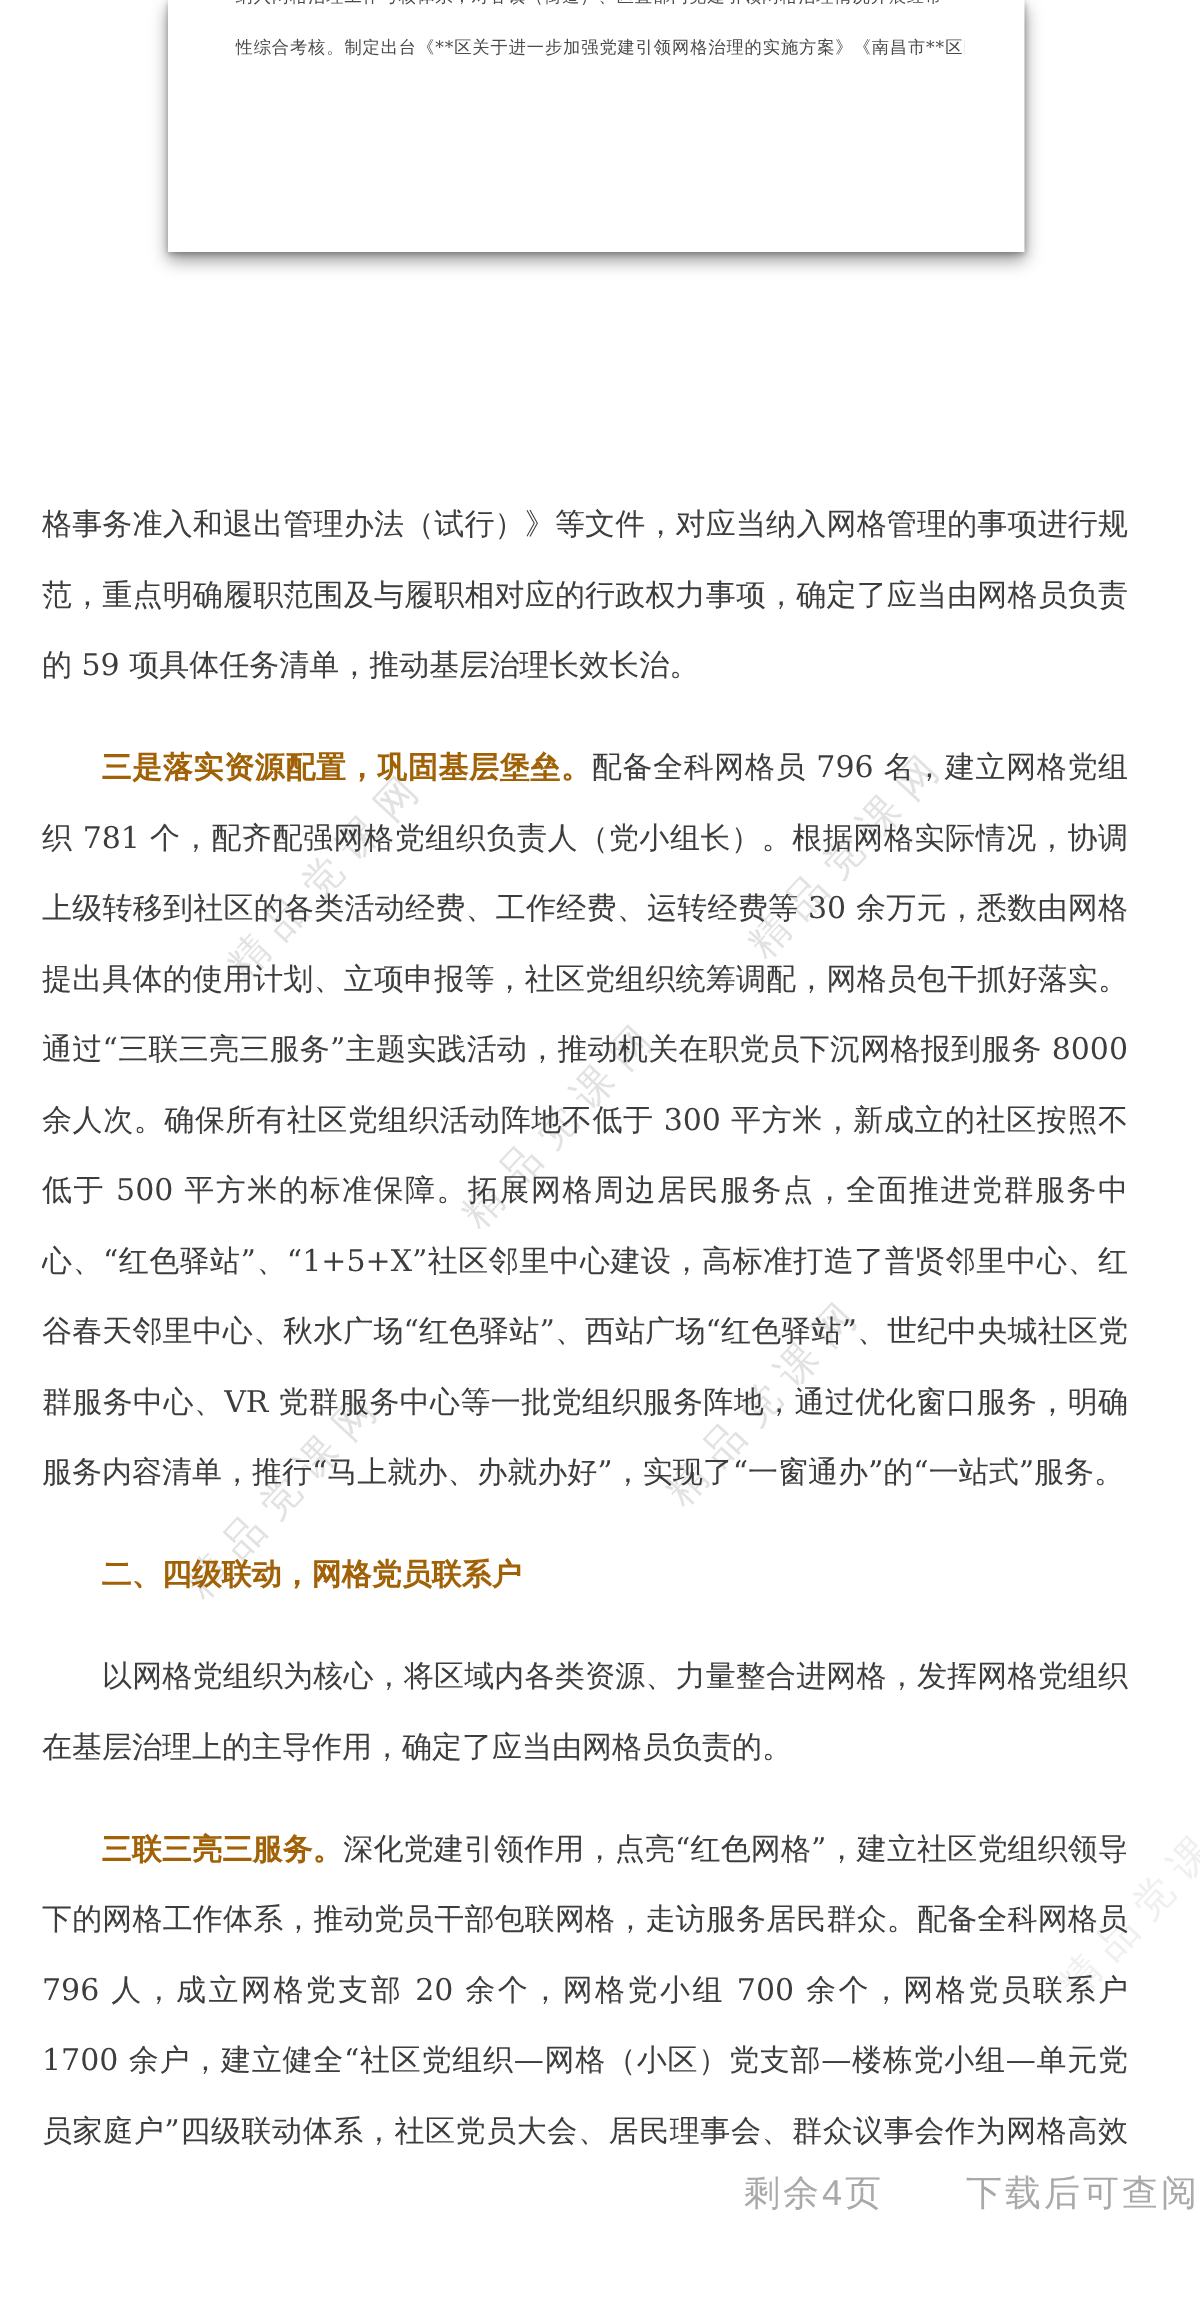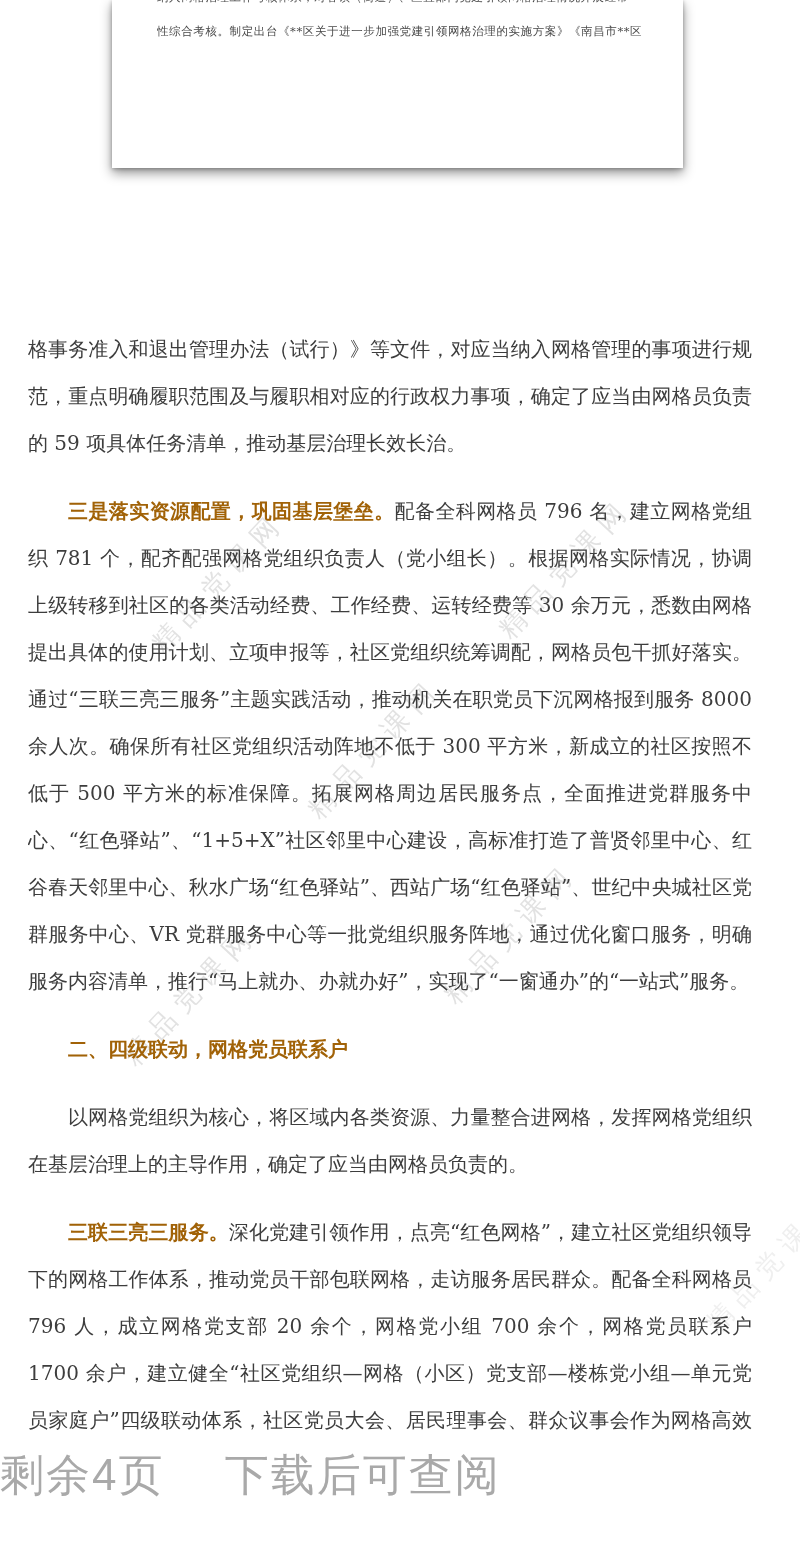--- a/index.html
+++ b/index.html
@@ -46,23 +46,23 @@
     font-size:20px;line-height:47px;
     color:#3d3d3d;
     text-align:justify;
   }
   .doc p{margin:0 16px 21px 0;}
   .doc p.indent{text-indent:2em;}
   .doc b{font-weight:700;color:#a16207;}
   
   .footer{
     position:absolute;left:0;right:0;top:1446px;
-    text-align:left;
+    text-align:right;
     font-family:"Liberation Sans","DejaVu Sans",sans-serif;
-    font-size:44px;
+    font-size:24px;
     letter-spacing:2px;
     color:#a9a9a9;
     white-space:nowrap;
   }
   .footer .hint{margin-left:46px;}
 </style>
 </head>
 <body>
 
 <div class="preview-card">

